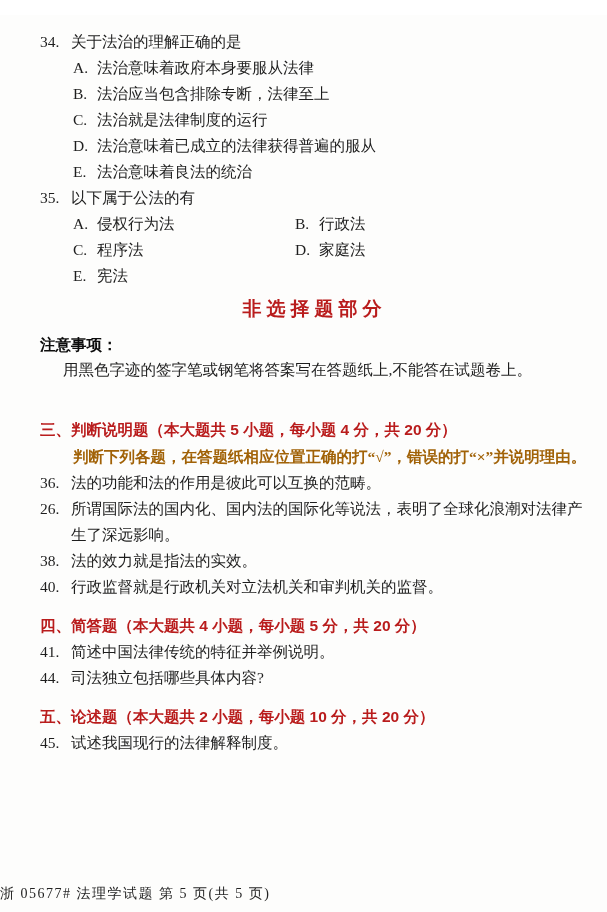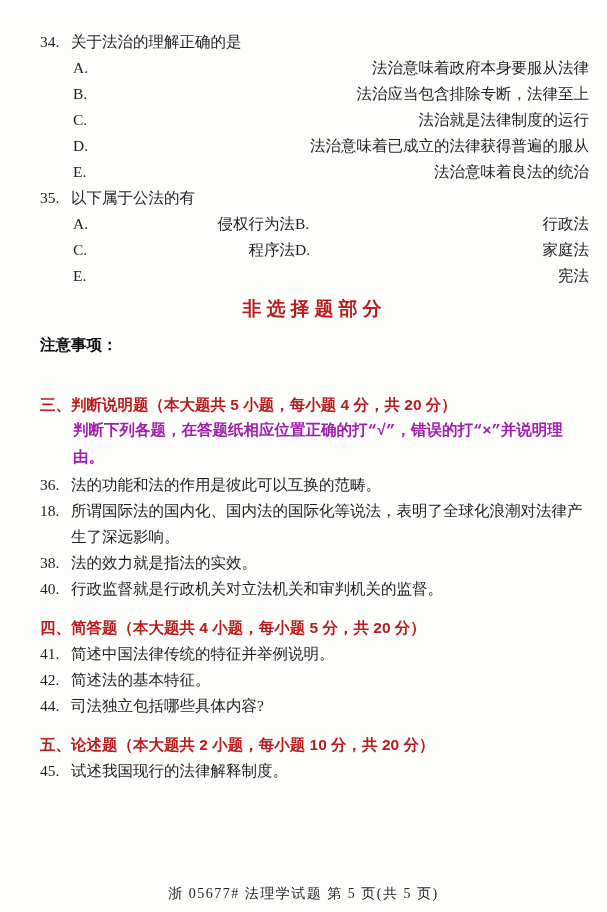--- a/index.html
+++ b/index.html
@@ -14,21 +14,21 @@
     font-family: "Liberation Serif", "DejaVu Serif", serif;
     font-size: 15.5px;
     color: #1e1e1e;
     overflow: hidden;
   }
   .row { display: flex; line-height: 26px; }
   .qnum { width: 31px; flex-shrink: 0; }
   .qtext { flex: 1; }
   .opt-row { margin-left: 33px; }
   .opt-label { width: 24px; flex-shrink: 0; }
-  .opt-text { flex: 1; text-align: right; }
+  .opt-text { flex: 1; }
   .two-col { margin-left: 33px; display: flex; line-height: 26px; }
   .two-col .cell { display: flex; width: 222px; }
   .two-col .cell:last-child { width: auto; flex: 1; }
   .part-heading {
     margin-top: 6px;
     line-height: 28px;
     text-align: center;
     font-family: "Liberation Sans", "DejaVu Sans", sans-serif;
     font-weight: bold;
     font-size: 19px;
@@ -48,33 +48,32 @@
   .section-four { margin-top: 12px; }
   .section-five { margin-top: 12px; }
   .section-title {
     font-family: "Liberation Sans", "DejaVu Sans", sans-serif;
     font-weight: bold;
     font-size: 15.5px;
     line-height: 27px;
     color: #b91c1c;
   }
   .section-instruction {
-    font-family: Liberation Mono, monospace;
+    font-family: Liberation Serif, serif;
     font-weight: bold;
     font-size: 15.5px;
     line-height: 27px;
     padding-left: 33px;
-    color: #a21caf;
+    color: #a16207;
   }
   .footer {
     position: absolute;
     left: 0;
     right: 0;
     top: 870px;
-    text-align: center;
     font-size: 14px;
     letter-spacing: 1.5px;
     color: #242424;
   }
 </style>
 </head>
 <body>
 
 <div class="page">
 
@@ -130,51 +129,48 @@
   <div class="two-col">
     <span class="cell">
       <span class="opt-label">E.</span>
       <span class="opt-text">宪法</span>
     </span>
   </div>
 
   <div class="part-heading">非选择题部分</div>
 
   <div class="notice-title">注意事项：</div>
+  <div class="notice-body">用黑色字迹的签字笔或钢笔将答案写在答题纸上,不能答在试题卷上。</div>
 
   <div class="section-three">
     <div class="section-title">三、判断说明题（本大题共 5 小题，每小题 4 分，共 20 分）</div>
     <div class="section-instruction">判断下列各题，在答题纸相应位置正确的打“√”，错误的打“×”并说明理由。</div>
     <div class="row">
       <span class="qnum">36.</span>
       <span class="qtext">法的功能和法的作用是彼此可以互换的范畴。</span>
     </div>
     <div class="row">
-      <span class="qnum">18.</span>
+      <span class="qnum">26.</span>
       <span class="qtext">所谓国际法的国内化、国内法的国际化等说法，表明了全球化浪潮对法律产生了深远影响。</span>
     </div>
     <div class="row">
       <span class="qnum">38.</span>
       <span class="qtext">法的效力就是指法的实效。</span>
     </div>
     <div class="row">
       <span class="qnum">40.</span>
       <span class="qtext">行政监督就是行政机关对立法机关和审判机关的监督。</span>
     </div>
   </div>
 
   <div class="section-four">
     <div class="section-title">四、简答题（本大题共 4 小题，每小题 5 分，共 20 分）</div>
     <div class="row">
       <span class="qnum">41.</span>
       <span class="qtext">简述中国法律传统的特征并举例说明。</span>
-    </div>
-    <div class="row">
-      <span class="qnum">42.</span>
-      <span class="qtext">简述法的基本特征。</span>
     </div>
     <div class="row">
       <span class="qnum">44.</span>
       <span class="qtext">司法独立包括哪些具体内容?</span>
     </div>
   </div>
 
   <div class="section-five">
     <div class="section-title">五、论述题（本大题共 2 小题，每小题 10 分，共 20 分）</div>
     <div class="row">

